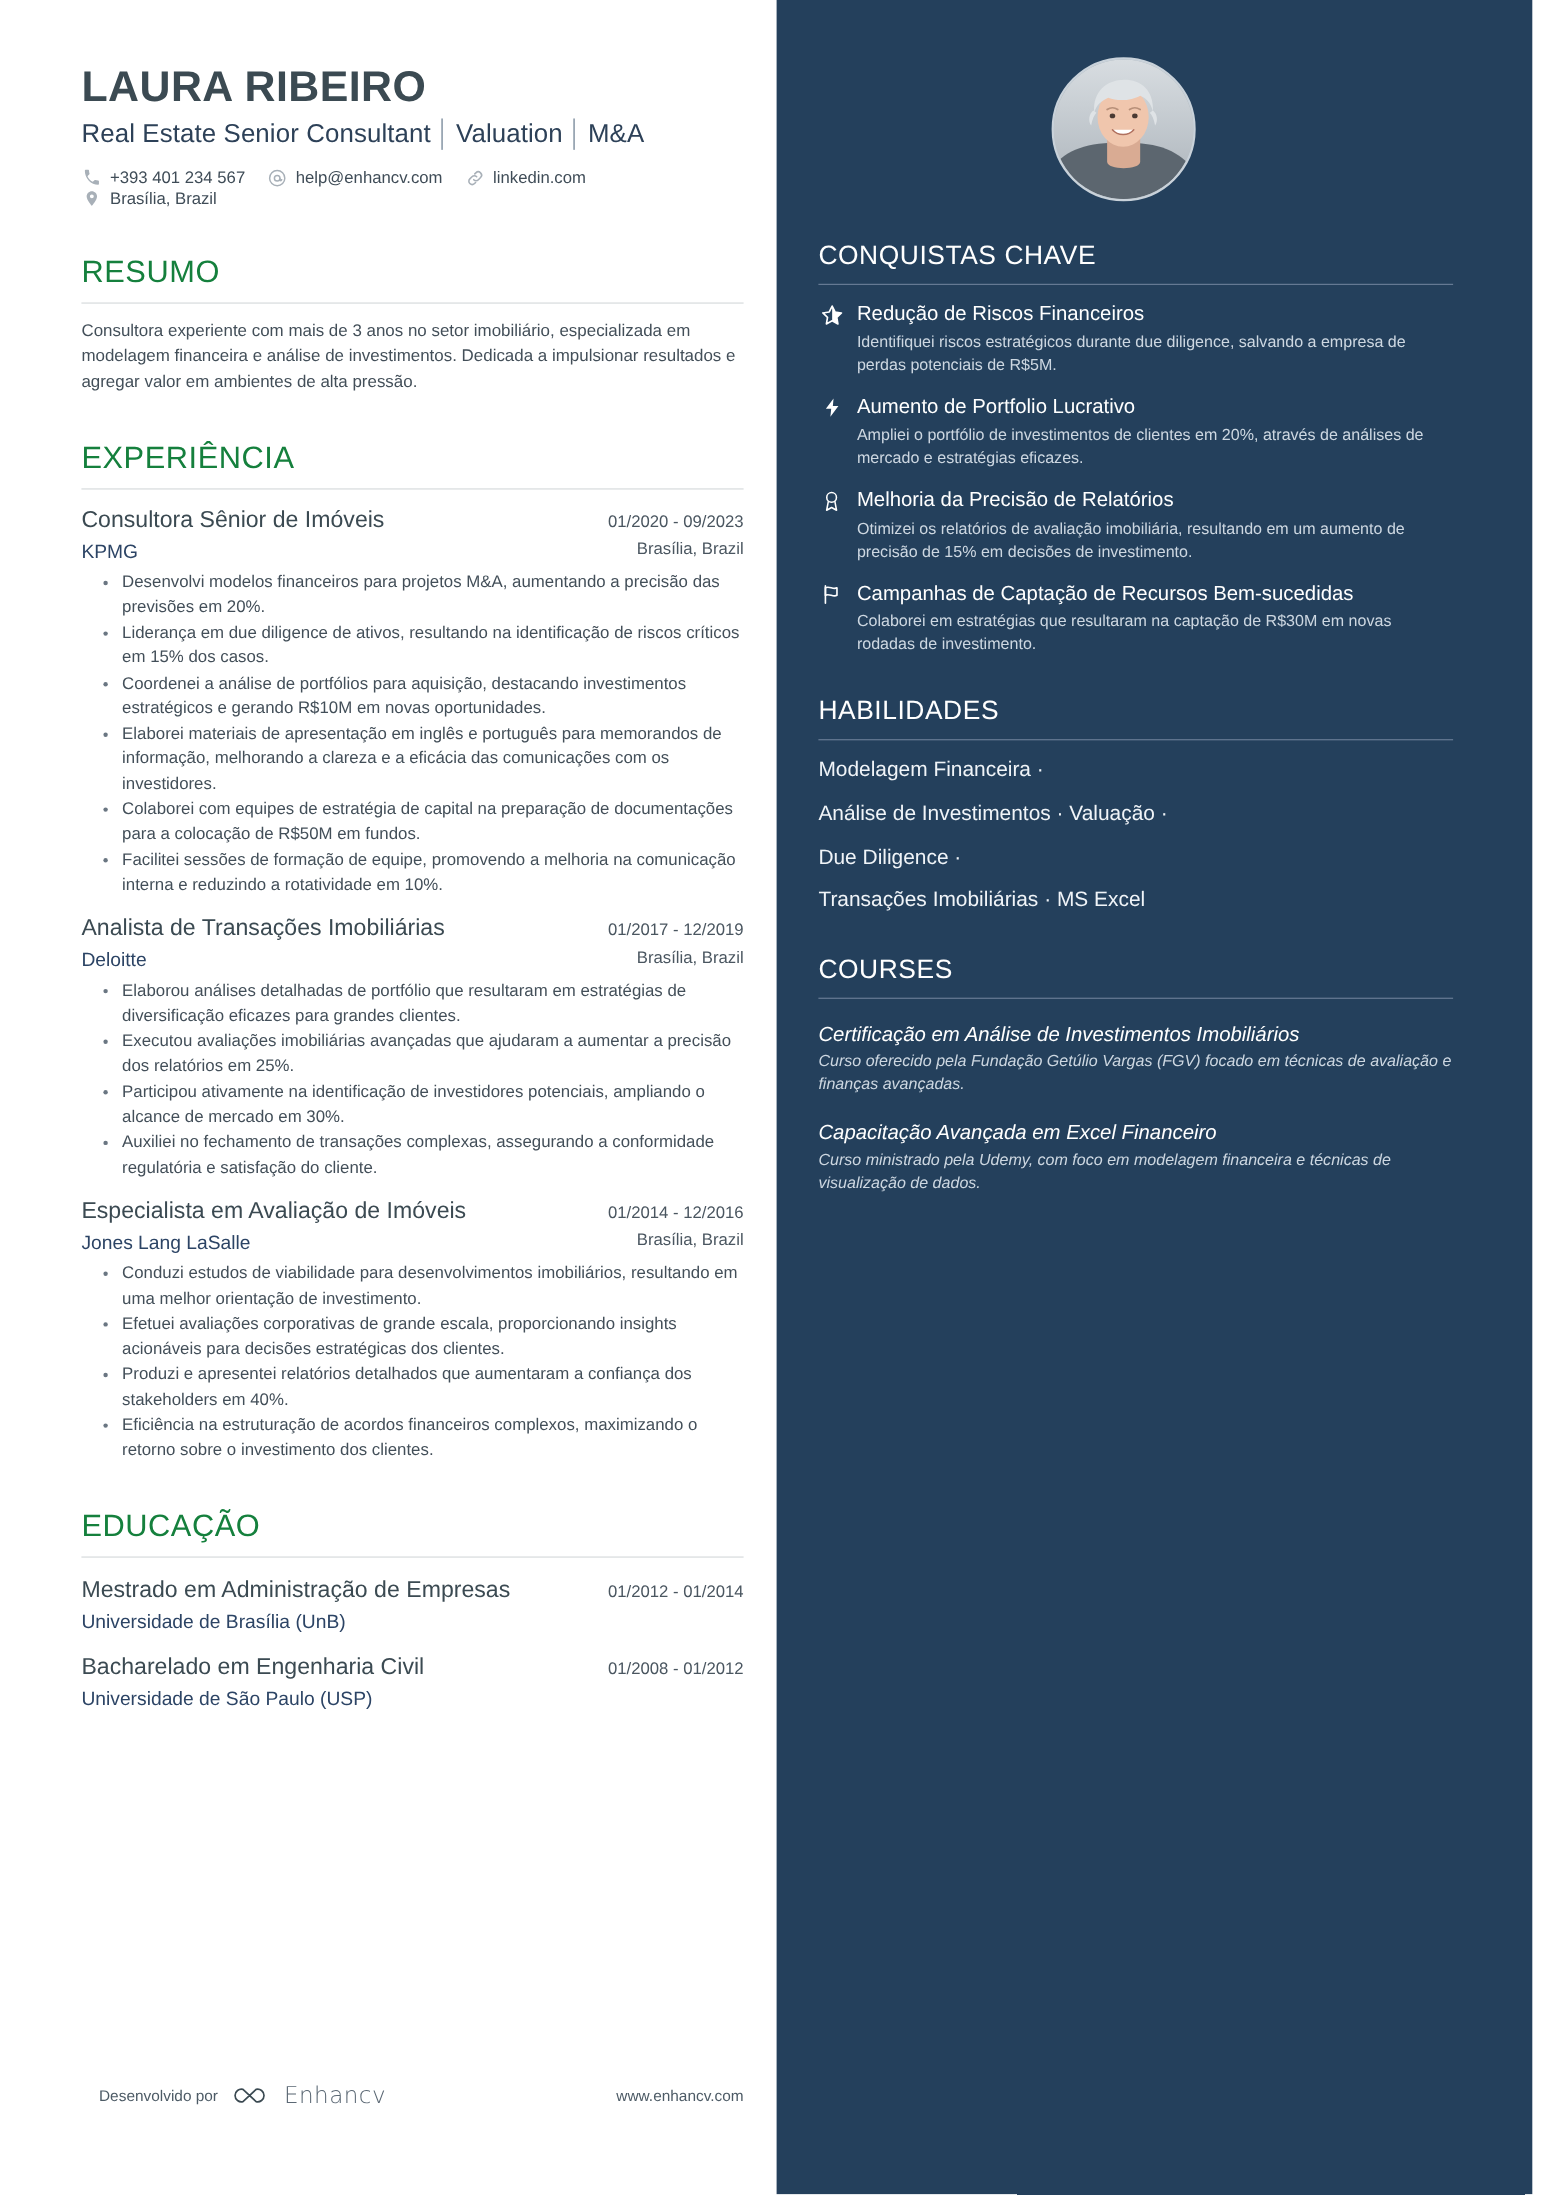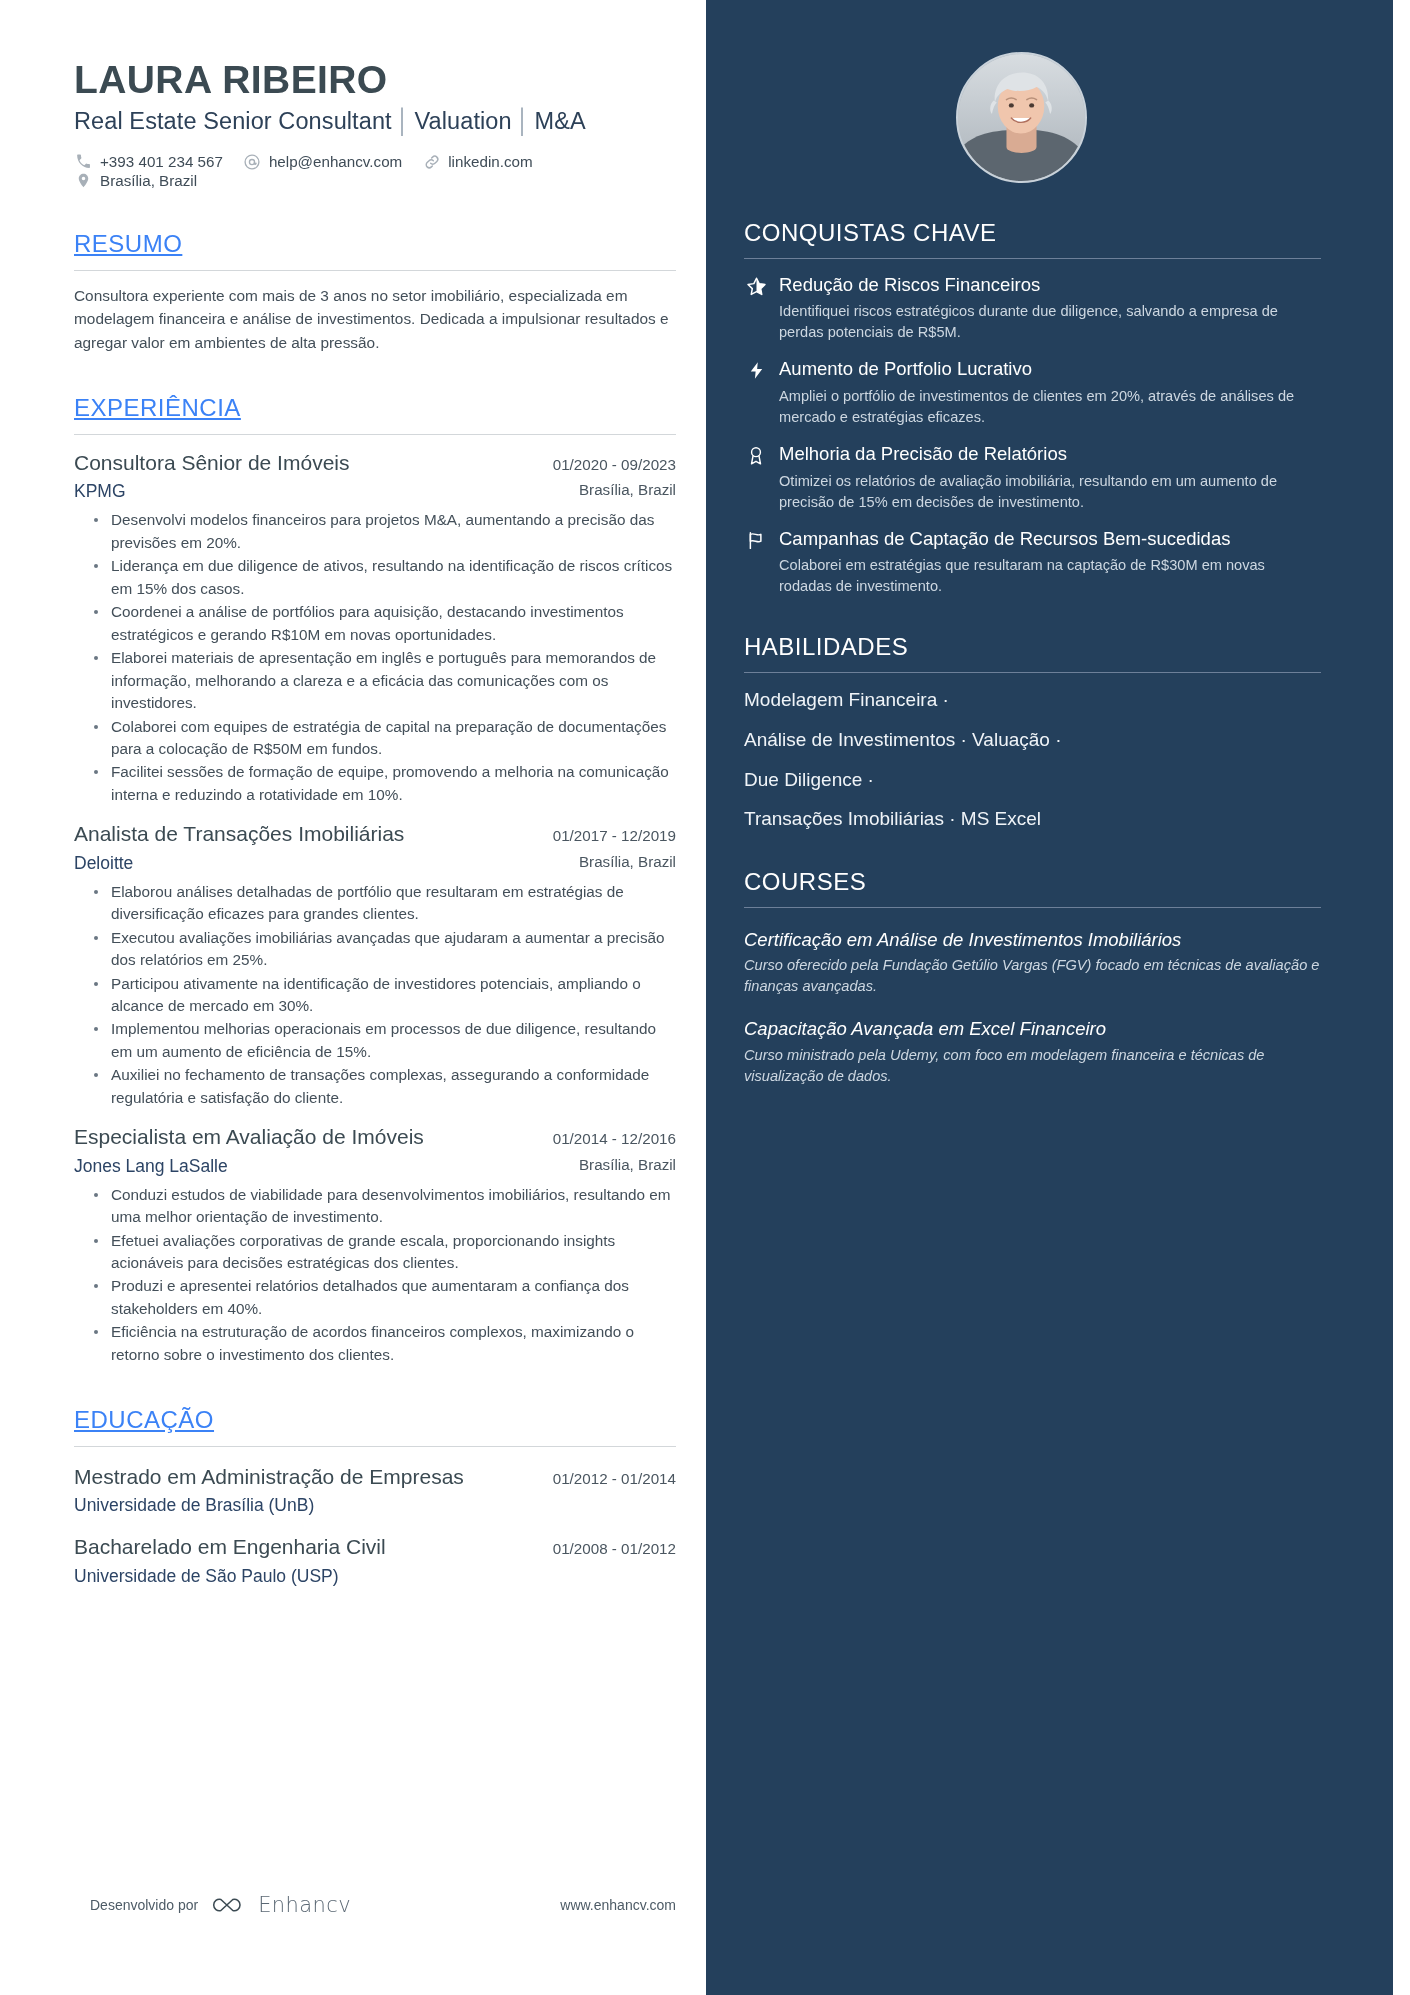--- a/index.html
+++ b/index.html
@@ -71,26 +71,25 @@
     height: 19px;
     margin-right: 7px;
     color: #a8b0b8;
     flex: 0 0 auto;
   }
   .contact-item .ic svg { display: block; }
 
   
   .sec { margin-top: 40px; }
   .sec-title {
-    font-size: 24px;
+    font-size: 28px;
     font-weight: 400;
-    color: #3b82f6;
+    color: #15803d;
     letter-spacing: 0.5px;
     line-height: 1.2;
-    text-decoration: underline;
   }
   .sec-rule {
     margin-top: 11px;
     height: 1px;
     background: #d3d7da;
     width: 100%;
   }
 
   .summary {
     margin-top: 13px;
@@ -371,21 +370,20 @@
           <div class="entry-date">01/2017 - 12/2019</div>
         </div>
         <div class="entry-sub">
           <div class="entry-company">Deloitte</div>
           <div class="entry-loc">Brasília, Brazil</div>
         </div>
         <ul class="bullets">
           <li>Elaborou análises detalhadas de portfólio que resultaram em estratégias de diversificação eficazes para grandes clientes.</li>
           <li>Executou avaliações imobiliárias avançadas que ajudaram a aumentar a precisão dos relatórios em 25%.</li>
           <li>Participou ativamente na identificação de investidores potenciais, ampliando o alcance de mercado em 30%.</li>
-          <li>Implementou melhorias operacionais em processos de due diligence, resultando em um aumento de eficiência de 15%.</li>
           <li>Auxiliei no fechamento de transações complexas, assegurando a conformidade regulatória e satisfação do cliente.</li>
         </ul>
       </div>
 
       <div class="entry">
         <div class="entry-head">
           <div class="entry-title">Especialista em Avaliação de Imóveis</div>
           <div class="entry-date">01/2014 - 12/2016</div>
         </div>
         <div class="entry-sub">

